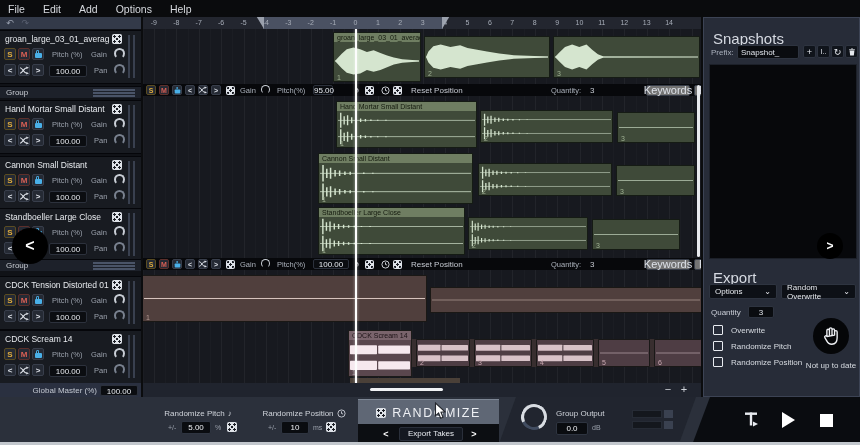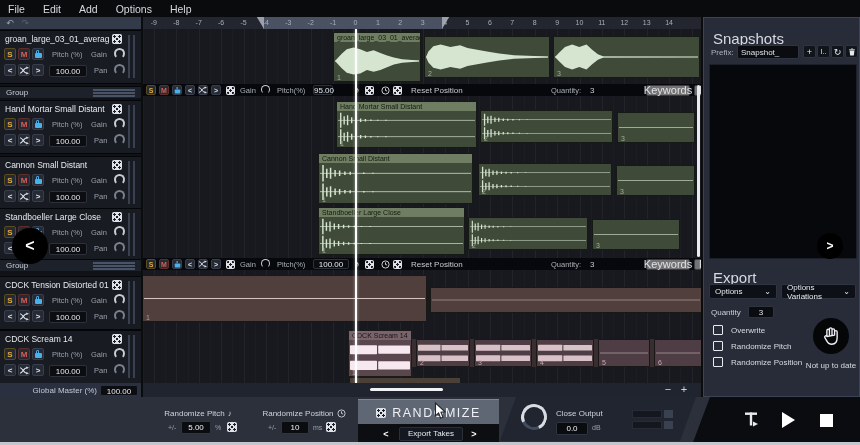--- a/index.html
+++ b/index.html
@@ -692,21 +692,21 @@
         </svg>
       </span>
     <div class="snaplist" style="left:5px;top:46px;width:146px;height:193px"></div>
 
     <span class="rtitle" style="left:9px;top:251px">Export</span>
     <div class="drop" style="left:5px;top:266px;width:68px">
       <span>Options</span>
       <span>⌄</span>
     </div>
     <div class="drop" style="left:77px;top:266px;width:75px">
-      <span>Options Variations</span>
+      <span>Random Overwrite</span>
       <span>⌄</span>
     </div>
     <span style="position:absolute;left:7px;top:290px;color:#c9cdd6">Quantity</span>
     <span class="rinput" style="left:44px;top:288px;width:26px;height:12px;text-align:center">3</span>
 
     <span class="chk" style="left:9px;top:307px"></span>
     <span class="chklabel" style="left:27px;top:308px">Overwrite</span>
     <span class="chk" style="left:9px;top:323px"></span>
     <span class="chklabel" style="left:27px;top:324px">Randomize Pitch</span>
     <span class="chk" style="left:9px;top:339px"></span>
@@ -748,21 +748,21 @@
       <span>RANDOMIZE</span>
     </div>
     <div class="shufflebar">
       <span class="shbtn" style="left:19px">&lt;</span>
       <span class="shbox">Export Takes</span>
       <span class="shbtn" style="left:107px">&gt;</span>
     </div>
 
     <div class="masterPanel"></div>
     <div class="bigknob"></div>
-    <span style="position:absolute;left:556px;top:12px;font-size:8px;color:#cfd3da">Close Output</span>
+    <span style="position:absolute;left:556px;top:12px;font-size:8px;color:#cfd3da">Group Output</span>
     <span class="bbox" style="left:556px;top:25px;width:32px;height:13px;line-height:12px">0.0</span>
     <span class="pm" style="left:592px;top:27px">dB</span>
 
     <div class="mbar" style="left:632px;top:13px;width:30px"></div>
     <div class="mblk" style="left:664px;top:13px;width:9px"></div>
     <div class="mbar" style="left:632px;top:24px;width:30px"></div>
     <div class="mblk" style="left:664px;top:24px;width:9px"></div>
 
     <div class="transPanel"></div>
     <svg style="position:absolute;left:744px;top:15px" width="15" height="17" viewBox="0 0 15 17">

